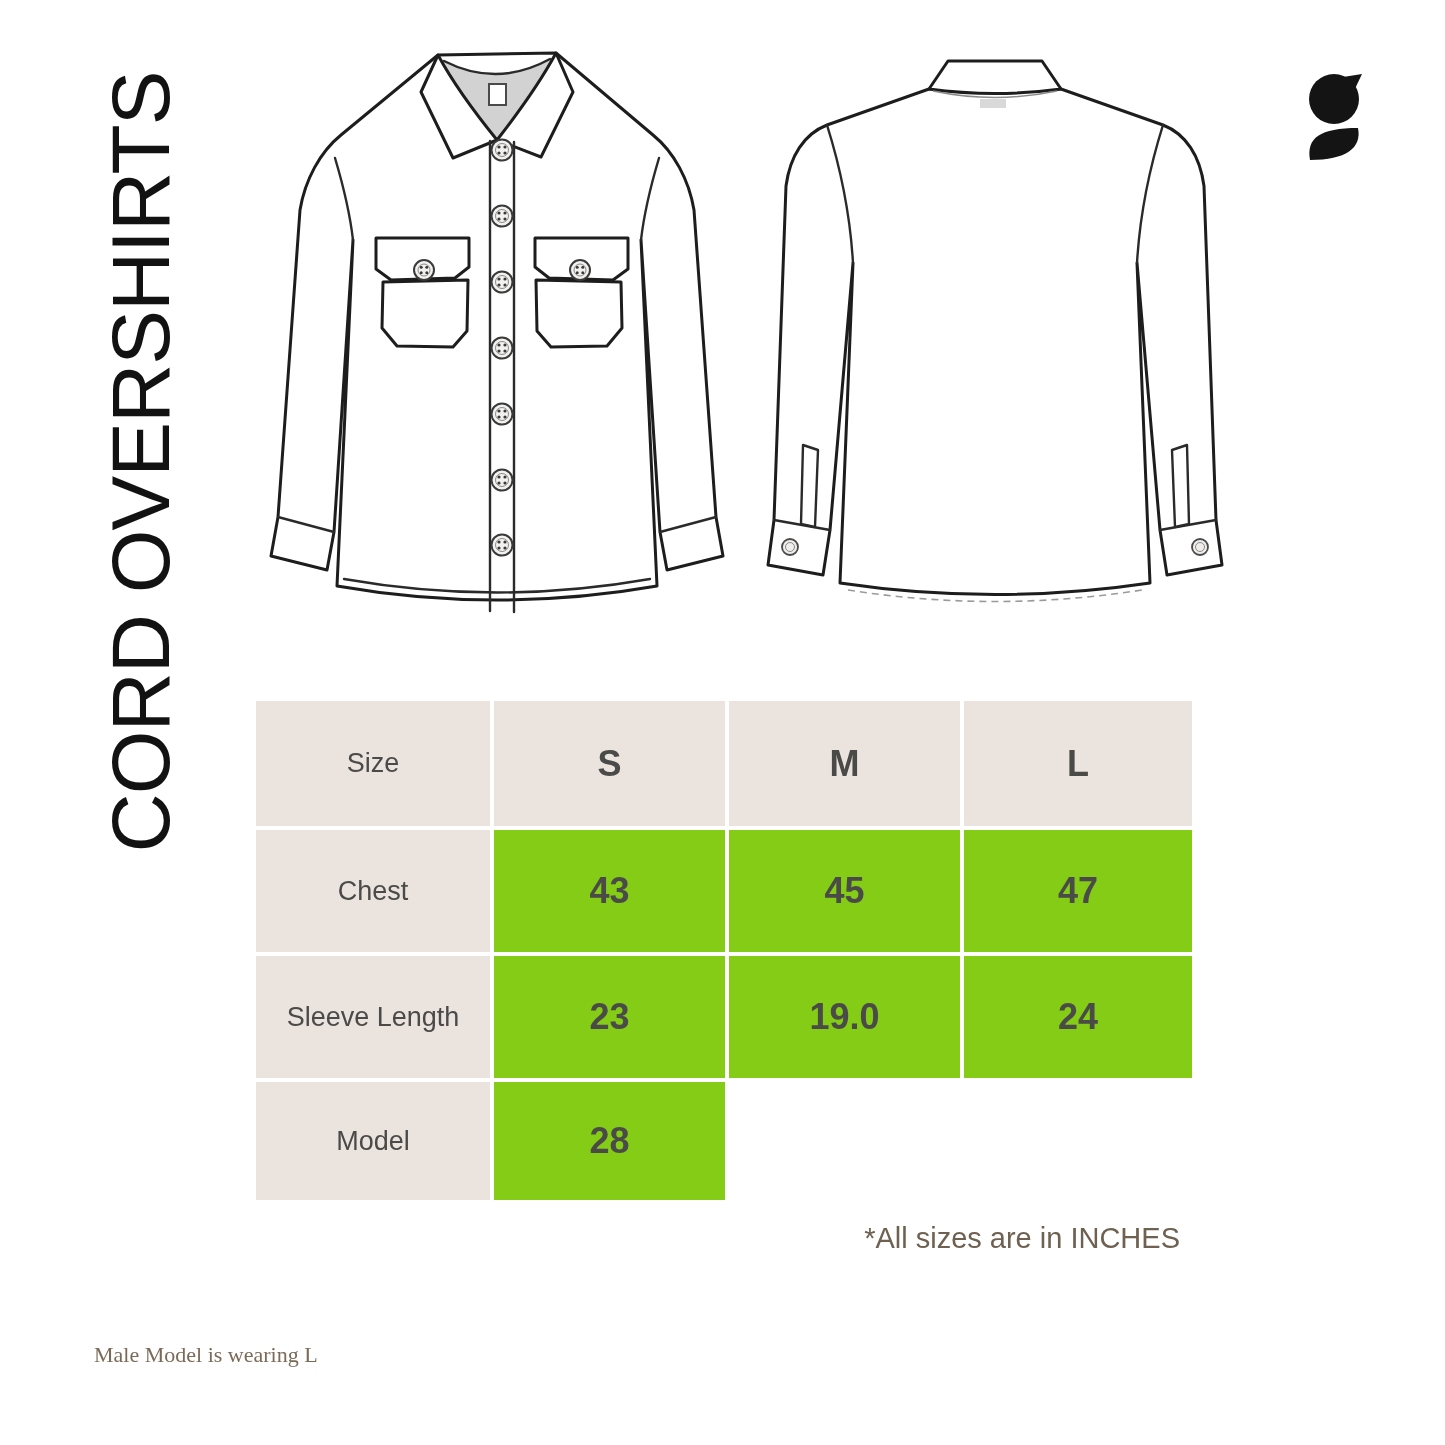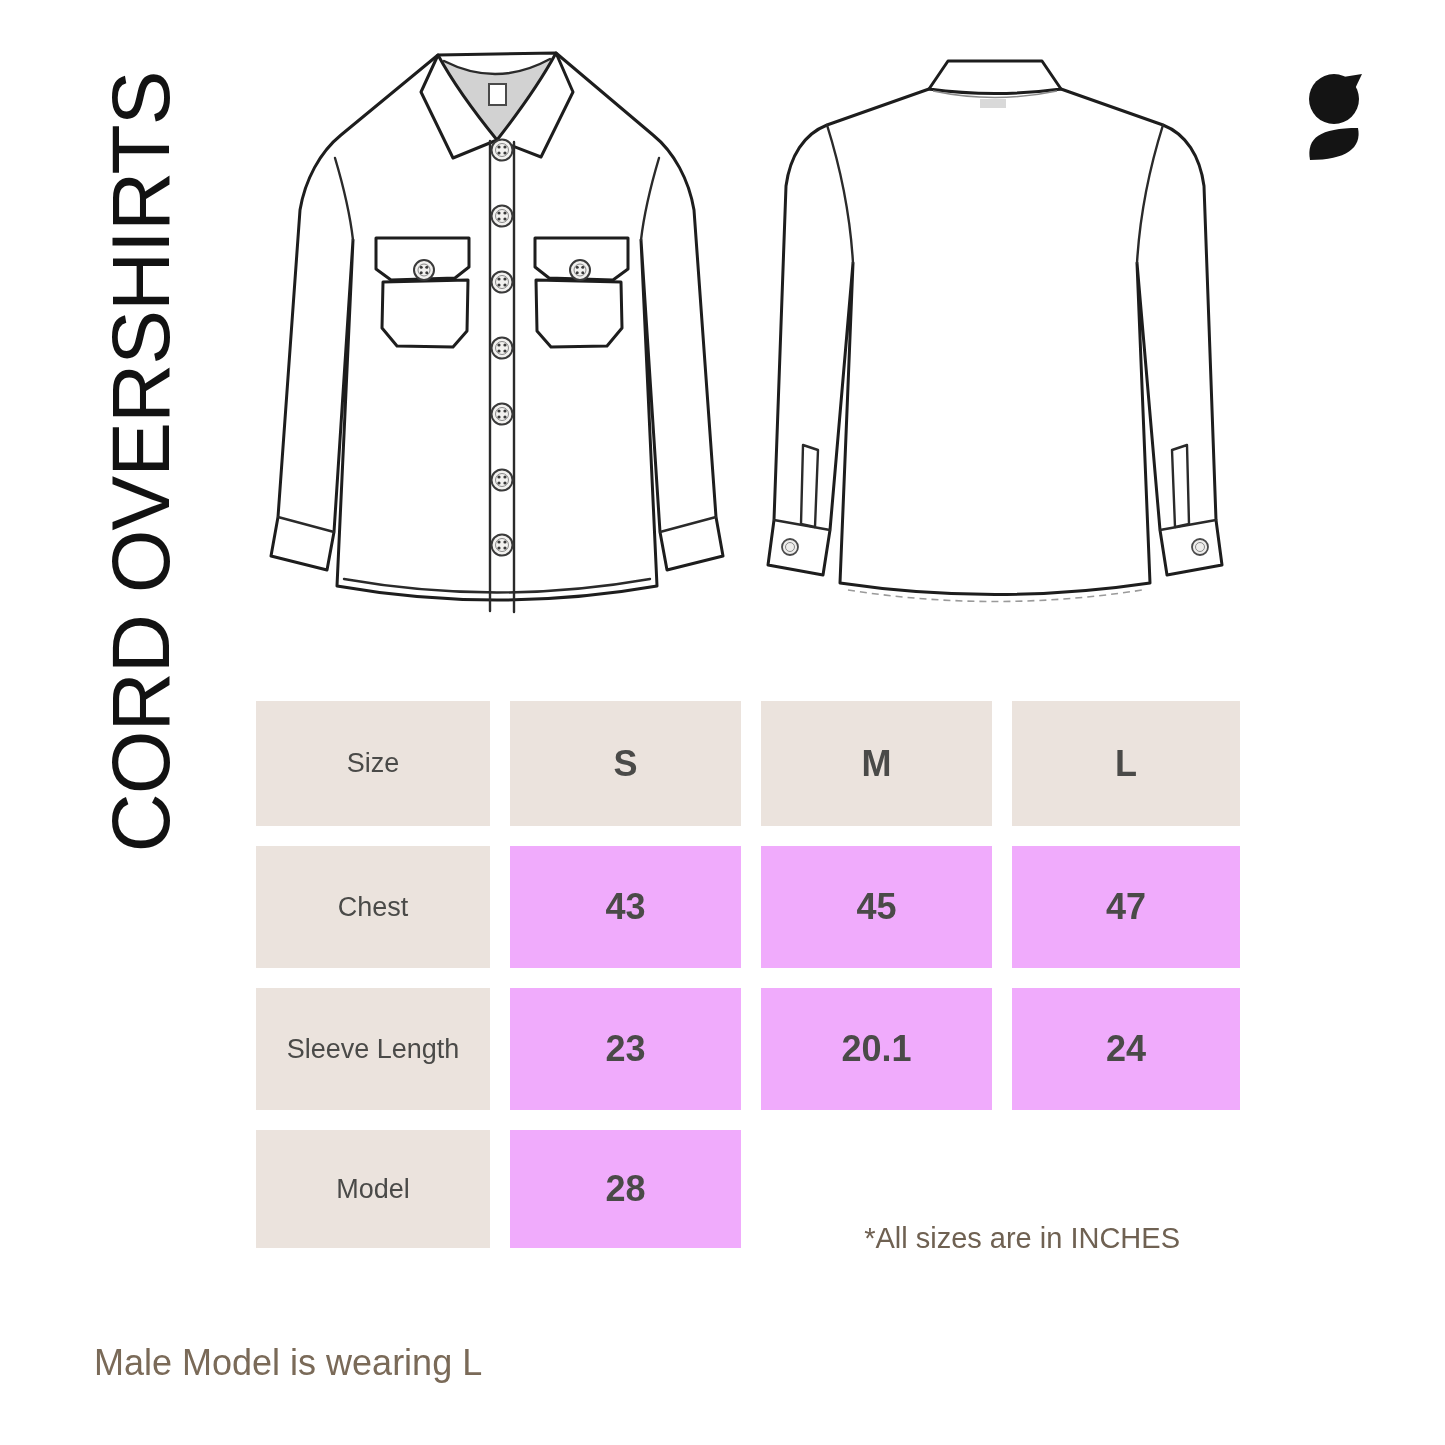--- a/index.html
+++ b/index.html
@@ -17,35 +17,35 @@
   
   .shirt-front{position:absolute;left:250px;top:30px;width:510px;height:610px;}
   .shirt-back{position:absolute;left:760px;top:30px;width:510px;height:590px;}
   .brand-logo{position:absolute;left:1306px;top:70px;width:58px;height:94px;}
   
   .size-table{
     position:absolute;left:256px;top:701px;width:936px;
     display:grid;
     grid-template-columns:234px 231px 231px 228px;
     grid-template-rows:125px 122px 122px 118px;
-    gap:20px;background:#ffffff;
+    gap:4px;background:#ffffff;
   }
   .cell{display:flex;align-items:center;justify-content:center;color:#4a4a48;}
   .cell.head{background:#ebe3dd;}
-  .cell.data{background:#f0abfc;}
+  .cell.data{background:#84cc16;}
   .cell .lbl{font-size:27px;font-weight:500;}
   .cell .col{font-size:36px;font-weight:700;}
   .cell .num{font-size:36px;font-weight:600;}
   .units-note{
     position:absolute;left:244px;top:1222px;width:936px;text-align:right;
     font-size:29px;font-weight:500;color:#6f6152;
   }
   .model-note{
     position:absolute;left:94px;top:1342px;
-    font-size:36px;font-weight:500;color:#7a6a58;
+    font-size:22px;font-weight:500;color:#7a6a58;font-family:Liberation Serif, serif;
   }
   svg .ln{fill:none;stroke:#1d1d1d;stroke-width:3;stroke-linejoin:round;stroke-linecap:round;}
   svg .ln2{fill:none;stroke:#2a2a2a;stroke-width:2.4;stroke-linejoin:round;stroke-linecap:round;}
   svg .fillw{fill:#ffffff;}
 </style>
 </head>
 <body>
 
 <div id="canvas">
 
@@ -231,21 +231,21 @@
         <span class="num">47</span>
       </div>
 
     <div class="cell head">
         <span class="lbl">Sleeve Length</span>
       </div>
     <div class="cell data">
         <span class="num">23</span>
       </div>
     <div class="cell data">
-        <span class="num">20.1</span>
+        <span class="num">19.0</span>
       </div>
     <div class="cell data">
         <span class="num">24</span>
       </div>
 
     <div class="cell head">
         <span class="lbl">Model</span>
       </div>
     <div class="cell data">
         <span class="num">28</span>

